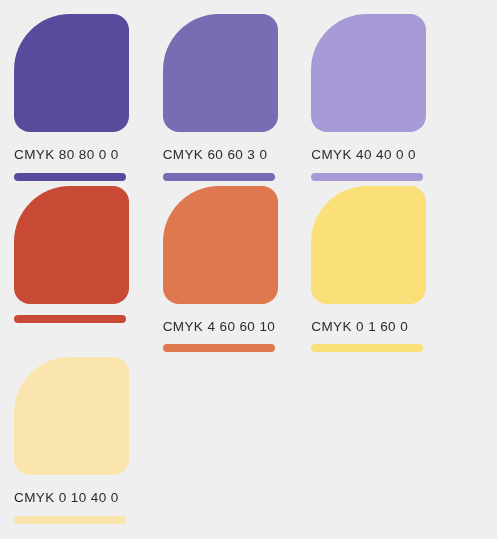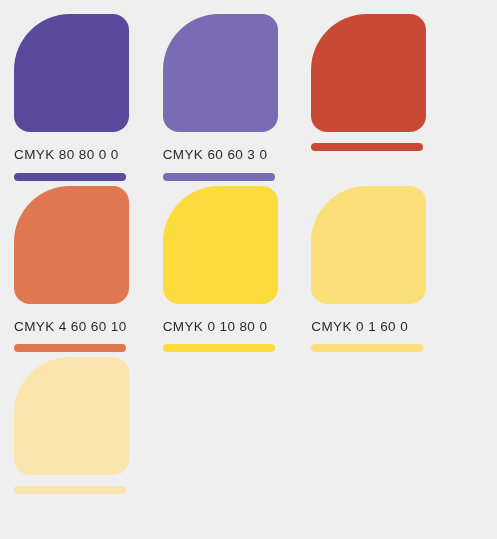--- a/index.html
+++ b/index.html
@@ -68,35 +68,36 @@
       <div class="swatch-block" style="background: rgb(90, 74, 158);"></div>
       <div class="swatch-label">CMYK 80 80 0 0</div>
       <div class="swatch-bar" style="background: rgb(90, 74, 158);"></div>
     </div>
     <div class="swatch-cell">
       <div class="swatch-block" style="background: rgb(122, 108, 180);"></div>
       <div class="swatch-label">CMYK 60 60 3 0</div>
       <div class="swatch-bar" style="background: rgb(122, 108, 180);"></div>
     </div>
     <div class="swatch-cell">
+      <div class="swatch-block" style="background: rgb(167, 154, 214);"></div>
+      <div class="swatch-label">CMYK 40 40 0 0</div>
+      <div class="swatch-bar" style="background: rgb(167, 154, 214);"></div>
+    </div>
+    <div class="swatch-cell">
       <div class="swatch-block" style="background: rgb(201, 74, 52);"></div>
       <div class="swatch-bar" style="background: rgb(201, 74, 52);"></div>
     </div>
     <div class="swatch-cell">
       <div class="swatch-block" style="background: rgb(224, 120, 79);"></div>
       <div class="swatch-label">CMYK 4 60 60 10</div>
       <div class="swatch-bar" style="background: rgb(224, 120, 79);"></div>
     </div>
     <div class="swatch-cell">
-      <div class="swatch-block" style="background: rgb(252, 219, 60);"></div>
-      <div class="swatch-label">CMYK 0 10 80 0</div>
-      <div class="swatch-bar" style="background: rgb(252, 219, 60);"></div>
-    </div>
-    <div class="swatch-cell">
       <div class="swatch-block" style="background: rgb(251, 223, 121);"></div>
       <div class="swatch-label">CMYK 0 1 60 0</div>
       <div class="swatch-bar" style="background: rgb(251, 223, 121);"></div>
     </div>
     <div class="swatch-cell">
       <div class="swatch-block" style="background: rgb(251, 229, 174);"></div>
+      <div class="swatch-label">CMYK 0 10 40 0</div>
       <div class="swatch-bar" style="background: rgb(251, 229, 174);"></div>
     </div>
   </div>
 
 </body></html>

